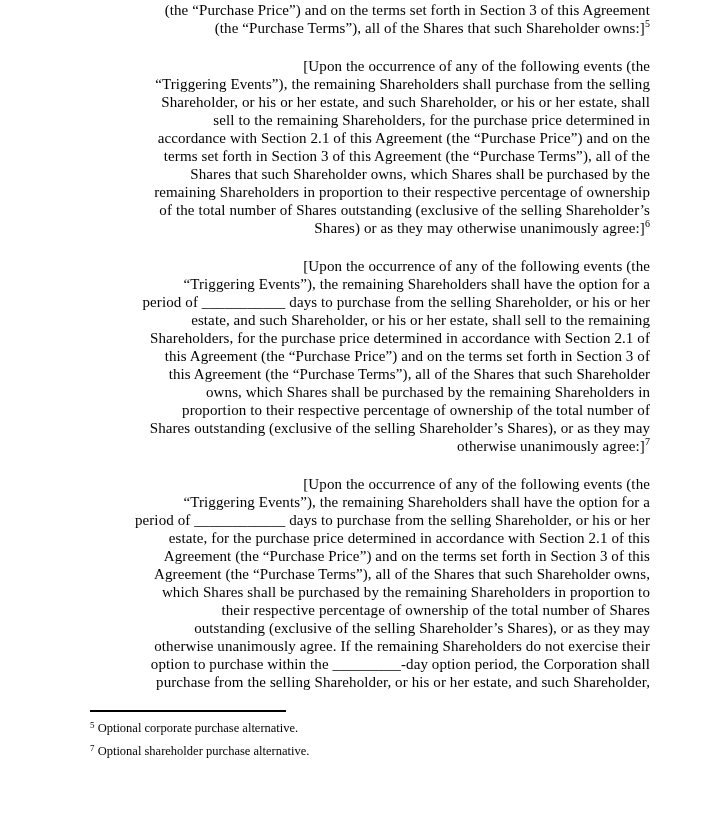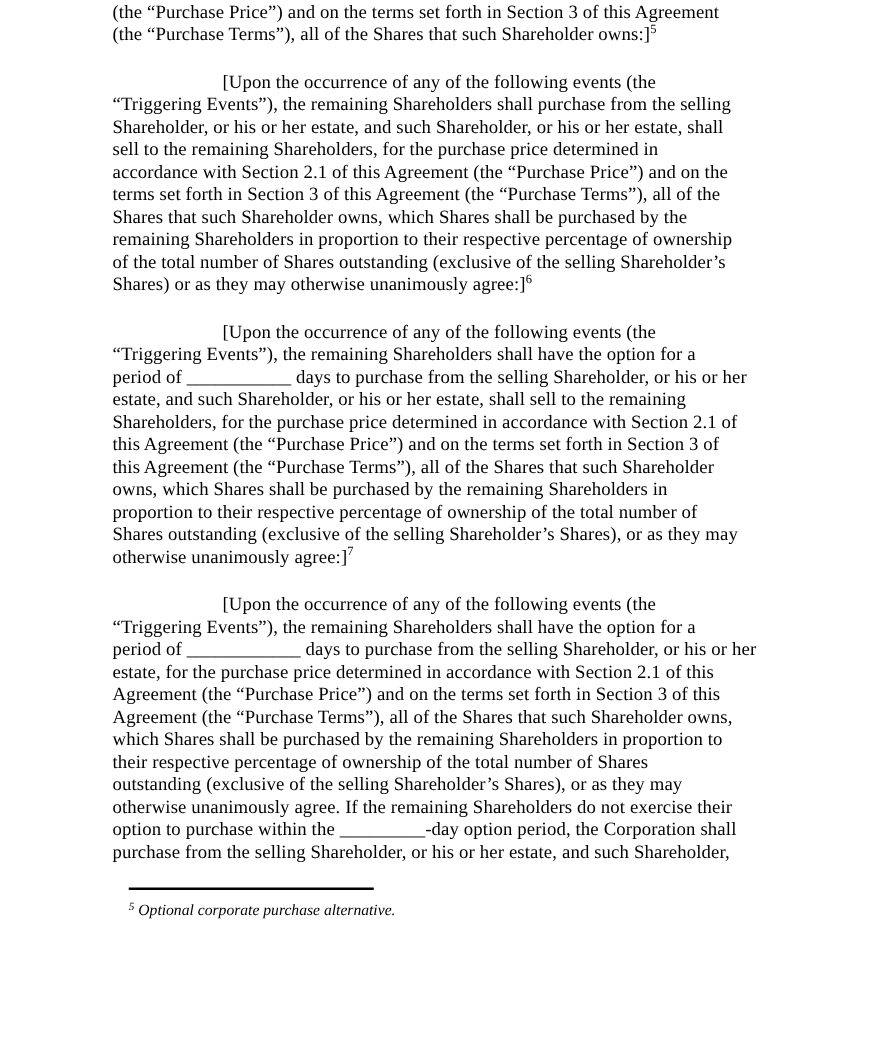--- a/index.html
+++ b/index.html
@@ -21,35 +21,35 @@
     left: 90px;
     top: 1px;
     width: 560px;
   }
   .para {
     margin: 0 0 20px 0;
     font-size: 15px;
     line-height: 18px;
     white-space: pre;
     letter-spacing: 0.1px;
+    text-align: right;
   }
   .para.indent {
     text-indent: 88px;
   }
   .fn-ref {
     font-size: 10px;
     line-height: 0;
     vertical-align: 6px;
   }
   .footnotes {
     position: absolute;
-    left: 103px;
+    left: 90px;
     top: 710px;
     width: 560px;
-    font-style: italic;
   }
   .fn-rule {
     width: 196px;
     height: 0;
     border-top: 2px solid #000000;
     margin: 0 0 9px 0;
   }
   .footnote {
     font-size: 12.5px;
     line-height: 15px;
@@ -110,16 +110,17 @@
 
   </div>
 
   <div class="footnotes">
 
     <div class="fn-rule"></div>
 
     <div class="footnote"><sup class="fn-num">5</sup> <span>Optional corporate purchase alternative.</span></div>
 
 
+    <div class="footnote"><sup class="fn-num">7</sup> <span>Optional shareholder purchase alternative.</span></div>
 
   </div>
 
 </div>
 
 </body></html>

